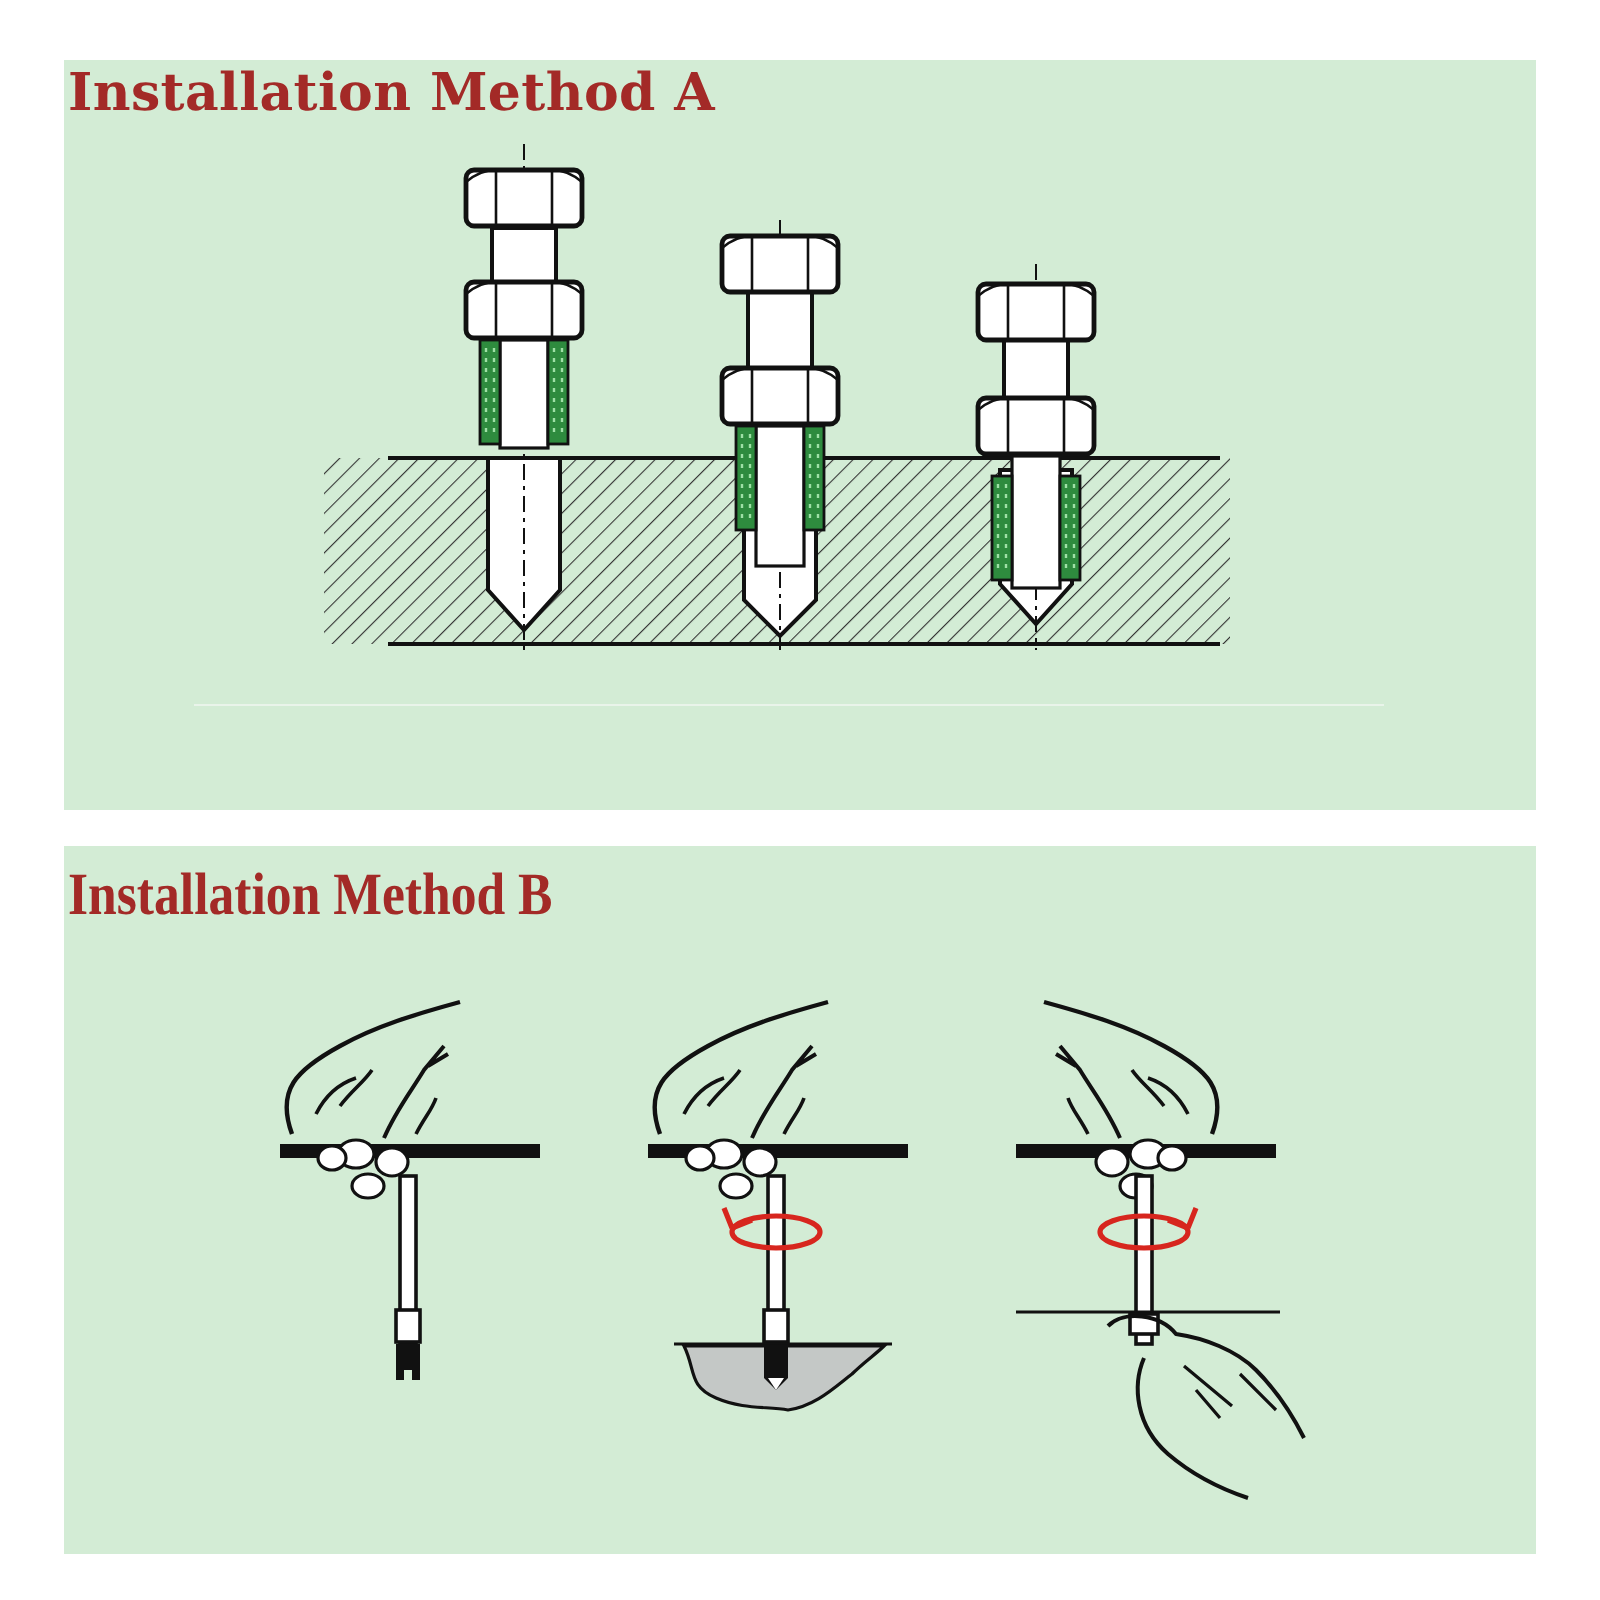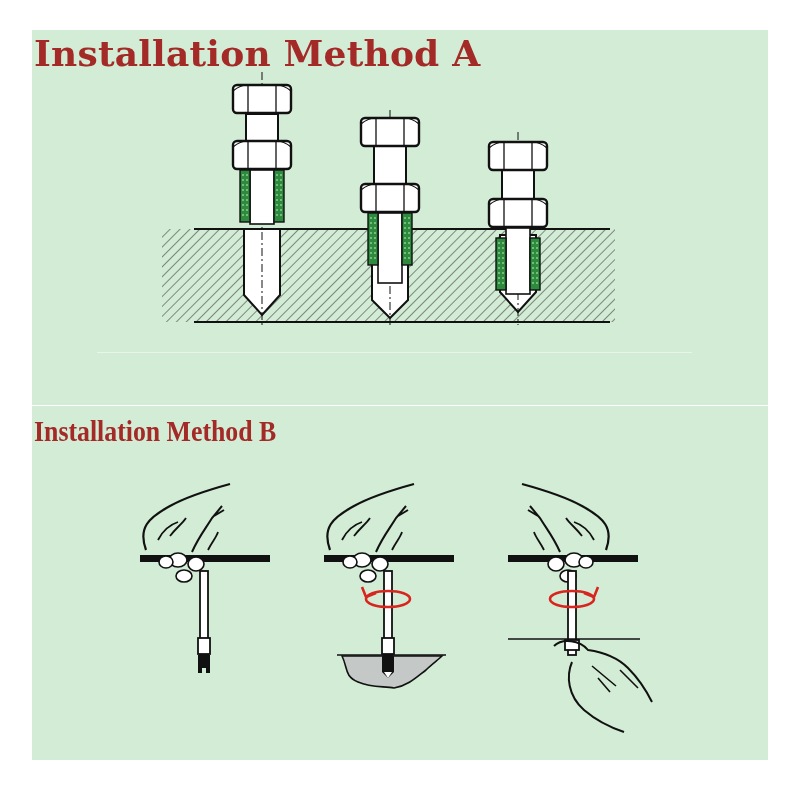--- a/index.html
+++ b/index.html
@@ -4,26 +4,26 @@
 <style>
   html, body { margin: 0; padding: 0; }
   body {
     width: 800px; height: 800px; background: #ffffff; position: relative; overflow: hidden;
     font-family: "DejaVu Serif", "Liberation Serif", serif;
   }
   .panel {
     position: absolute; left: 32px; width: 736px; background: #d3ecd5;
   }
   #panel-a { top: 30px; height: 375px; }
-  #panel-b { top: 406px; height: 354px; }
+  #panel-b { top: 423px; height: 354px; }
   .title {
     position: absolute; left: 2px; margin: 0; color: #a32a27; font-weight: bold;
     font-family: "DejaVu Serif", "Liberation Serif", serif; white-space: nowrap;
   }
-  #panel-a .title { top: 2px; font-size: 36px; letter-spacing: 0.2px; }
+  #panel-a .title { top: 2px; font-size: 26px; letter-spacing: 0.2px; }
   #panel-b .title { top: 8px; font-size: 30px; transform: scaleX(0.86); transform-origin: left top; font-family: "Liberation Serif", "DejaVu Serif", serif; }
   svg.art { position: absolute; left: 0; top: 0; }
   .rule { position: absolute; left: 65px; top: 322px; width: 595px; height: 1px; background: #e9f4ea; }
 </style>
 </head>
 <body>
 
 <div class="panel" id="panel-a">
   <h1 class="title">Installation Method A</h1>
   <div class="rule"></div>

